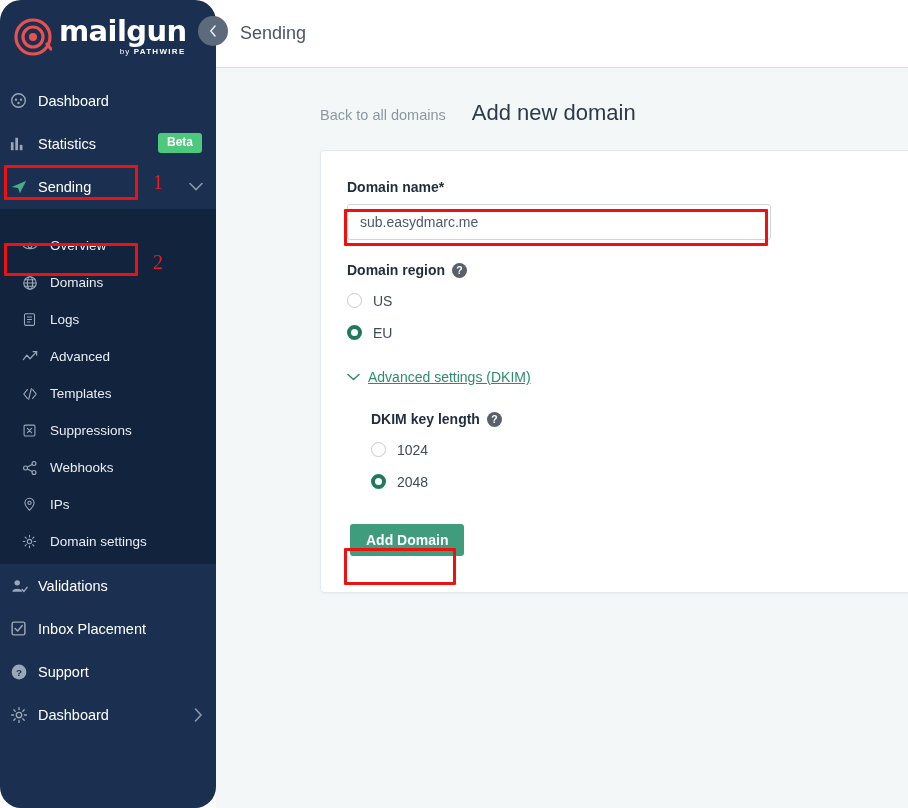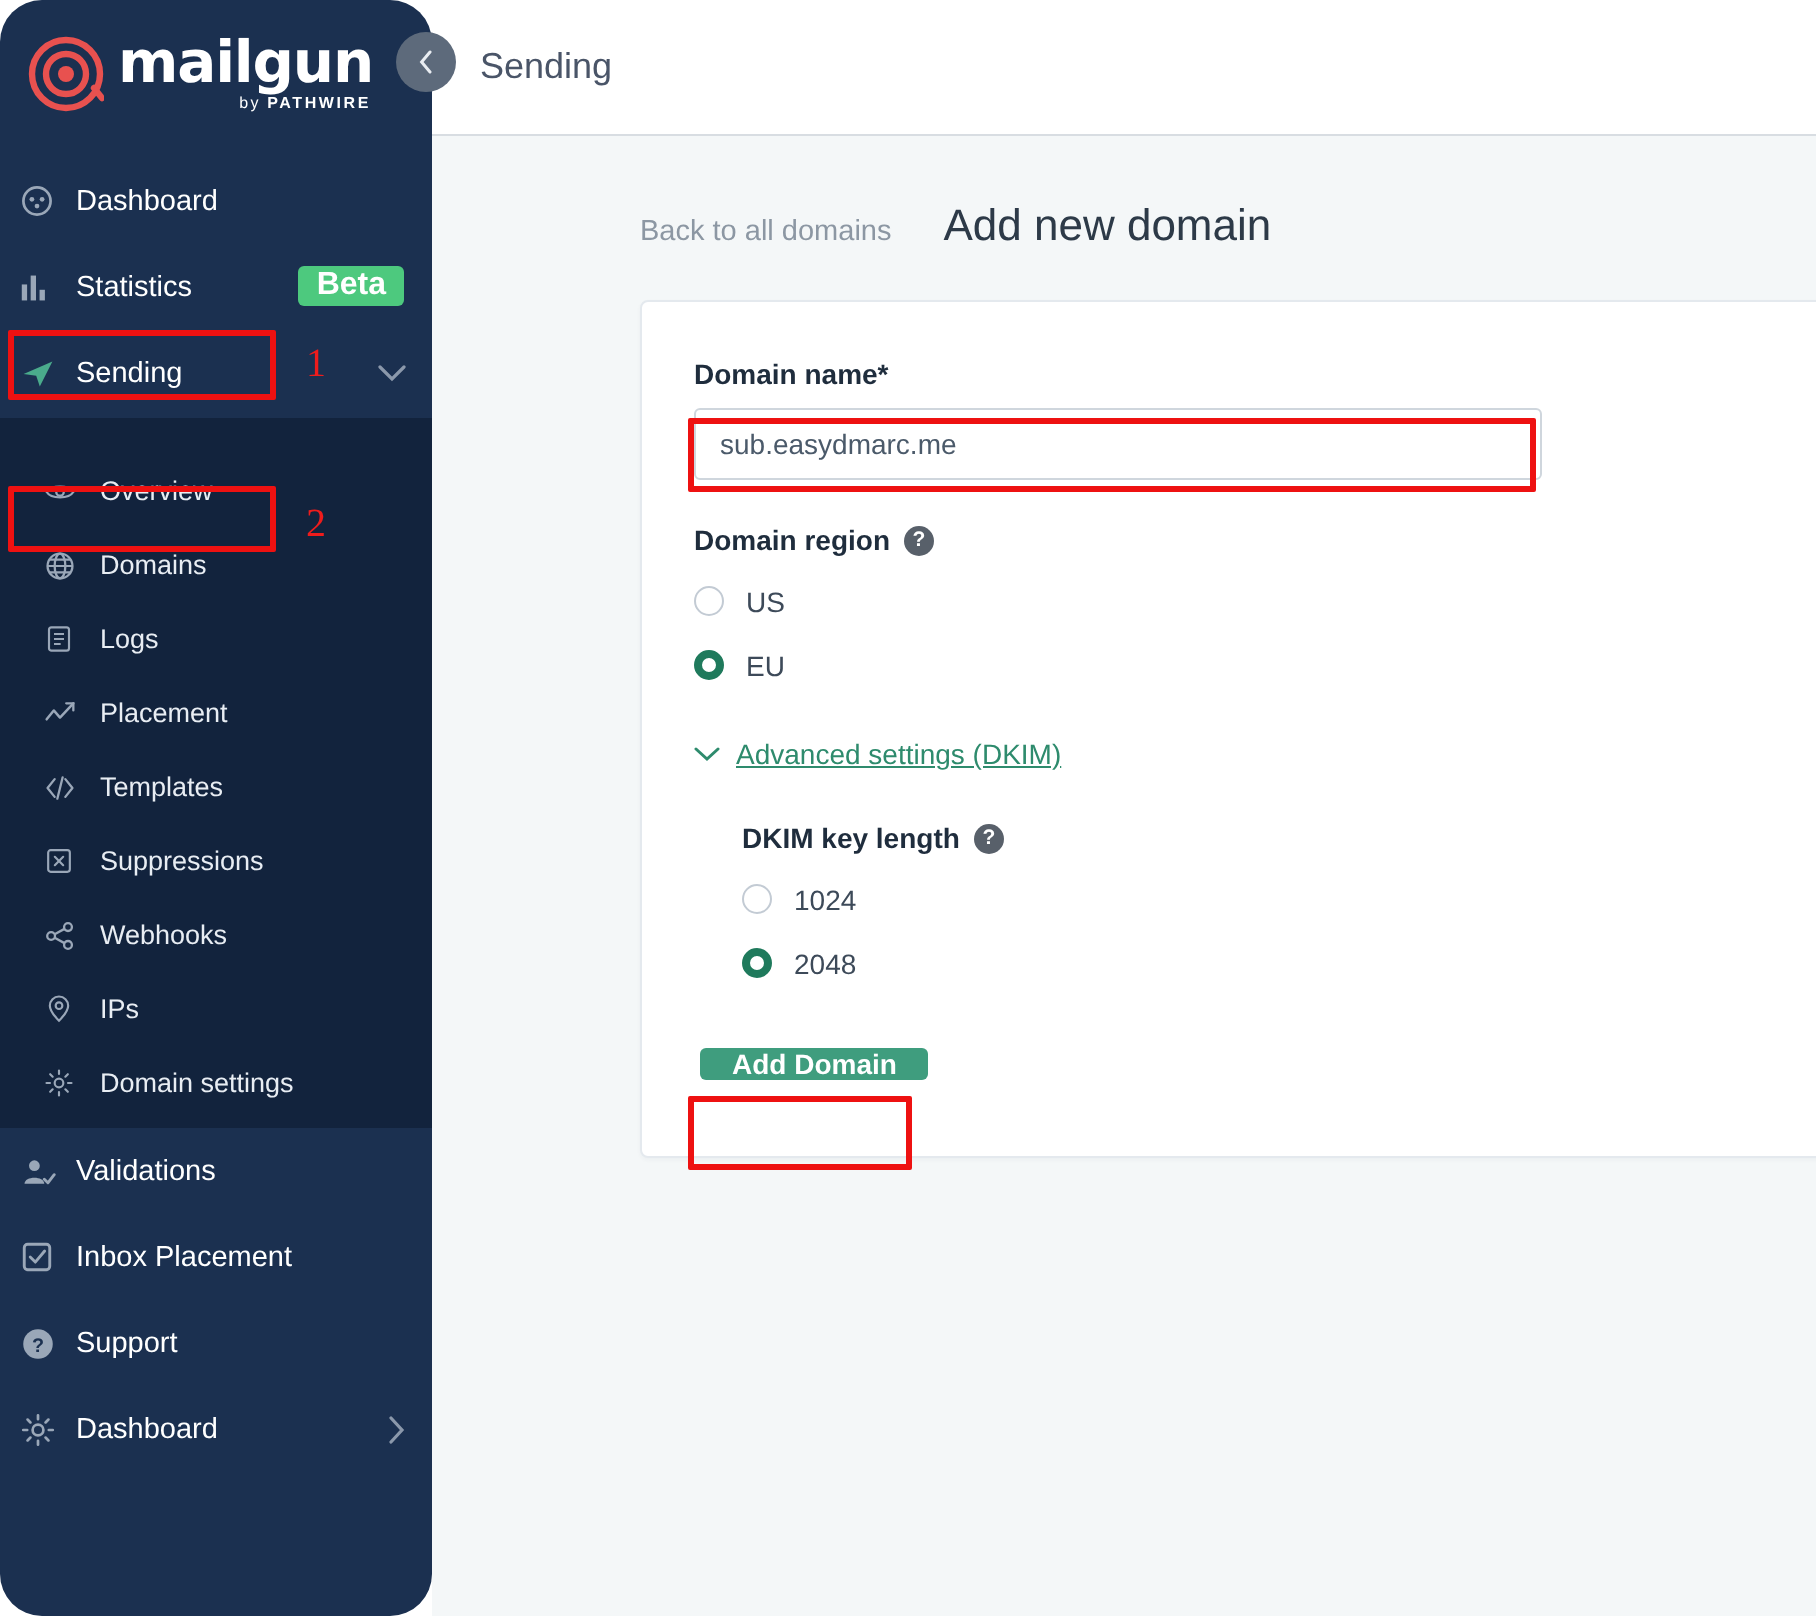--- a/index.html
+++ b/index.html
@@ -46,21 +46,21 @@
   }
   .nav-item .lbl { margin-left:2px; white-space:nowrap; }
   .nav-item.sub { height:37px; padding-left:22px; font-size:13.5px; }
   .nav-item.sub .lbl { color:#e8edf3; }
 
   .submenu { background:#12233d; padding-top:18px; padding-bottom:4px; }
 
   .badge-beta {
     position:absolute; right:14px; top:11px;
     background:#4dc97e; color:#ffffff;
-    font-size:16px; font-weight:700;
+    font-size:12px; font-weight:700;
     border-radius:3px; padding:3px 9px 4px 9px;
     line-height:13px;
   }
   .chev {
     position:absolute; right:13px; top:50%; transform:translateY(-50%);
     color:#8b98ab;
   }
 
   
   .ann-num {
@@ -138,21 +138,21 @@
     color:#2e8b6d; font-size:14px; text-decoration:underline;
   }
 
   .adv-block { margin-top:26px; padding-left:24px; }
 
   .btn-add {
     margin-top:28px; margin-left:3px;
     background:#3f9d7e; color:#ffffff;
     border:none; border-radius:3px;
     font-size:14px; font-weight:700;
-    padding:0 16px; height:16px;
+    padding:0 16px; height:32px;
     font-family:"Liberation Sans", sans-serif;
     cursor:pointer;
   }
   svg { display:block; }
 </style>
 </head>
 <body>
 
 <div class="app">
 
@@ -245,21 +245,21 @@
           <span class="lbl">Logs</span>
         </div>
 
         <div class="nav-item sub">
           <span class="ico">
             <svg width="16" height="16" viewBox="0 0 18 18">
                 <path d="M1.5 12 L5.5 7 L9 11 L16.5 3" fill="none" stroke="#9aa7b8" stroke-width="1.4" stroke-linecap="round" stroke-linejoin="round"></path>
                 <path d="M12.5 3 H16.5 V7" fill="none" stroke="#9aa7b8" stroke-width="1.3" stroke-linecap="round"></path>
               </svg>
           </span>
-          <span class="lbl">Placement</span>
+          <span class="lbl">Advanced</span>
         </div>
 
         <div class="nav-item sub">
           <span class="ico">
             <svg width="16" height="16" viewBox="0 0 18 18">
                 <path d="M6 4 L2 9 L6 14 M12 4 L16 9 L12 14 M10.5 3 L7.5 15" fill="none" stroke="#9aa7b8" stroke-width="1.3" stroke-linecap="round" stroke-linejoin="round"></path>
               </svg>
           </span>
           <span class="lbl">Templates</span>
         </div>

